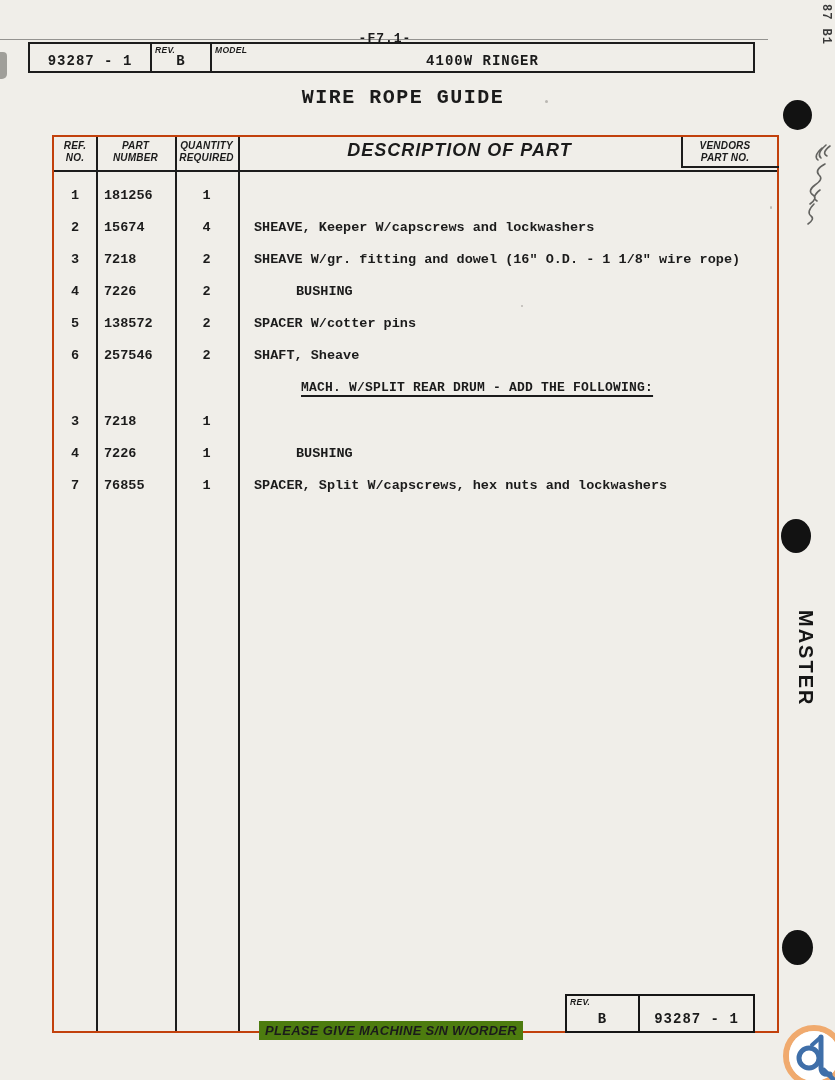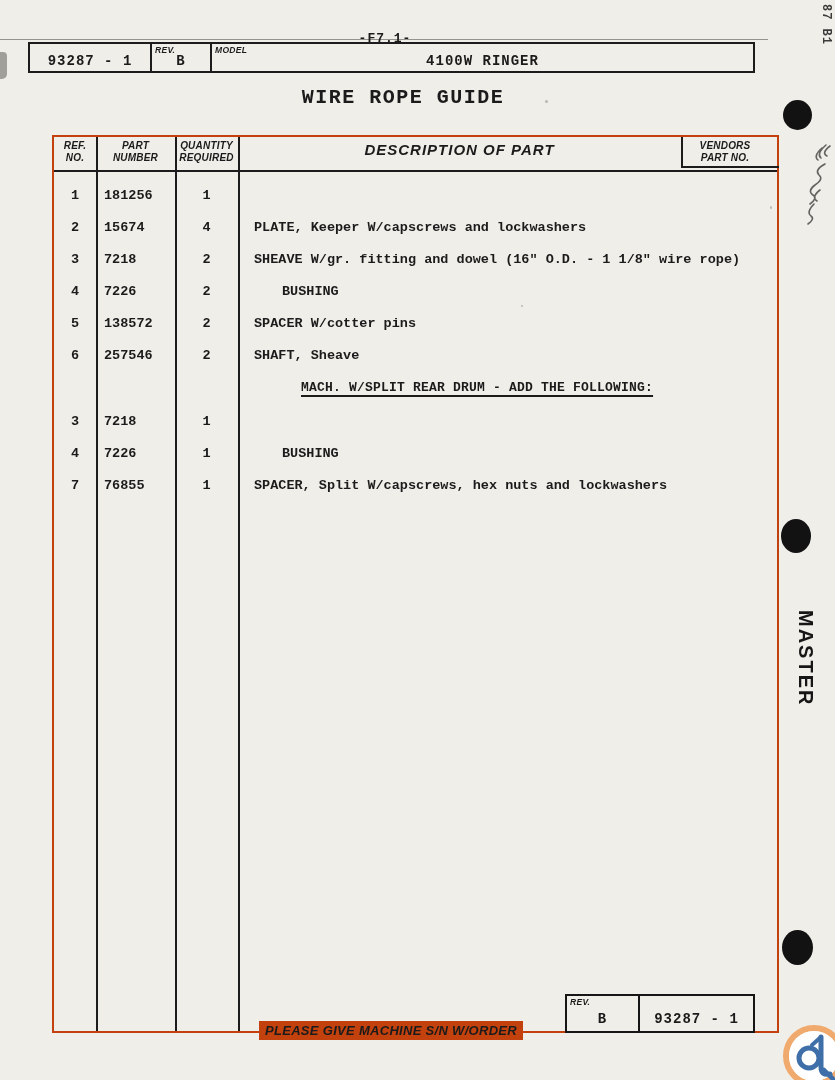--- a/index.html
+++ b/index.html
@@ -45,43 +45,43 @@
   .v-part { left:121px; }
   .v-qty  { left:184px; }
   .head-underline { position:absolute; left:0; right:0; top:33px; height:2px; background:#1c1c1c; }
   .vendors-box { position:absolute; left:627px; top:0; width:96px; height:29px;
     border-left:2px solid #1c1c1c; border-bottom:2px solid #1c1c1c; }
   .th2 { position:absolute; top:3px; font-size:10px; line-height:12px; text-align:center;
     letter-spacing:.2px; }
   .th-ref  { left:0;   width:42px; }
   .th-part { left:42px; width:79px; }
   .th-qty  { left:121px; width:63px; }
-  .th-desc { left:184px; width:443px; top:7px; font-size:15px; letter-spacing:1px;
+  .th-desc { left:184px; width:443px; top:7px; font-size:18px; letter-spacing:1px;
     text-align:center; }
   .th-vend { left:627px; width:88px; top:3px; font-size:10px; line-height:12px; text-align:center; }
 
   .trow { position:absolute; left:0; width:723px; height:17px; font-size:13.5px;
     font-weight:700; }
   .c-ref  { position:absolute; left:0; width:42px; text-align:center; }
   .c-part { position:absolute; left:50px; }
   .c-qty  { position:absolute; left:121px; width:63px; text-align:center; }
   .c-desc { position:absolute; left:200px; white-space:nowrap; }
-  .indent .c-desc { left:228px; }
+  .indent .c-desc { left:242px; }
   .section-row { position:absolute; left:247px; top:243px; font-size:13px; font-weight:700;
     letter-spacing:.2px; text-decoration:underline; text-underline-offset:4px;
     text-decoration-thickness:1.5px; white-space:nowrap; }
 
   
   .footer-box { left:565px; top:994px; width:190px; height:39px;
     border:2.5px solid #161616; box-sizing:border-box; display:flex; background:#f0eee9; }
   .fb-rev { position:relative; width:73px; border-right:2px solid #161616; box-sizing:border-box; }
   .fb-doc { position:relative; flex:1; }
   .fb-value { position:absolute; left:0; right:0; bottom:4px; text-align:center;
     font-size:14px; font-weight:700; letter-spacing:1px; }
-  .footer-note { left:259px; top:1021px; height:19px; background:#c2410c; padding:0 6px;
+  .footer-note { left:259px; top:1021px; height:19px; background:#4d7c0f; padding:0 6px;
     font-size:13px; line-height:19px; letter-spacing:.3px; white-space:nowrap; }
 
   
   .rot90 { transform:rotate(90deg); transform-origin:0 0; white-space:nowrap; }
   .code-topright { left:833px; top:4px; font-size:12px; font-weight:700; color:#3a3a3a;
     letter-spacing:1px; }
   .master-stamp { left:817px; top:610px; font-family:"Liberation Sans",sans-serif;
     font-size:20px; font-weight:700; letter-spacing:2px; color:#161616; }
   .punch-dot { border-radius:50%; background:#121212; }
   .dot1 { left:783px; top:100px; width:29px; height:30px; }
@@ -142,21 +142,21 @@
 
     <div class="trow" style="top:51px">
       <span class="c-ref">1</span>
       <span class="c-part">181256</span>
       <span class="c-qty">1</span>
     </div>
     <div class="trow" style="top:83px">
       <span class="c-ref">2</span>
       <span class="c-part">15674</span>
       <span class="c-qty">4</span>
-      <span class="c-desc">PLATE, Keeper W/capscrews and lockwashers</span>
+      <span class="c-desc">SHEAVE, Keeper W/capscrews and lockwashers</span>
     </div>
     <div class="trow" style="top:115px">
       <span class="c-ref">3</span>
       <span class="c-part">7218</span>
       <span class="c-qty">2</span>
       <span class="c-desc">SHEAVE W/gr. fitting and dowel (16" O.D. - 1 1/8" wire rope)</span>
     </div>
     <div class="trow indent" style="top:147px">
       <span class="c-ref">4</span>
       <span class="c-part">7226</span>

